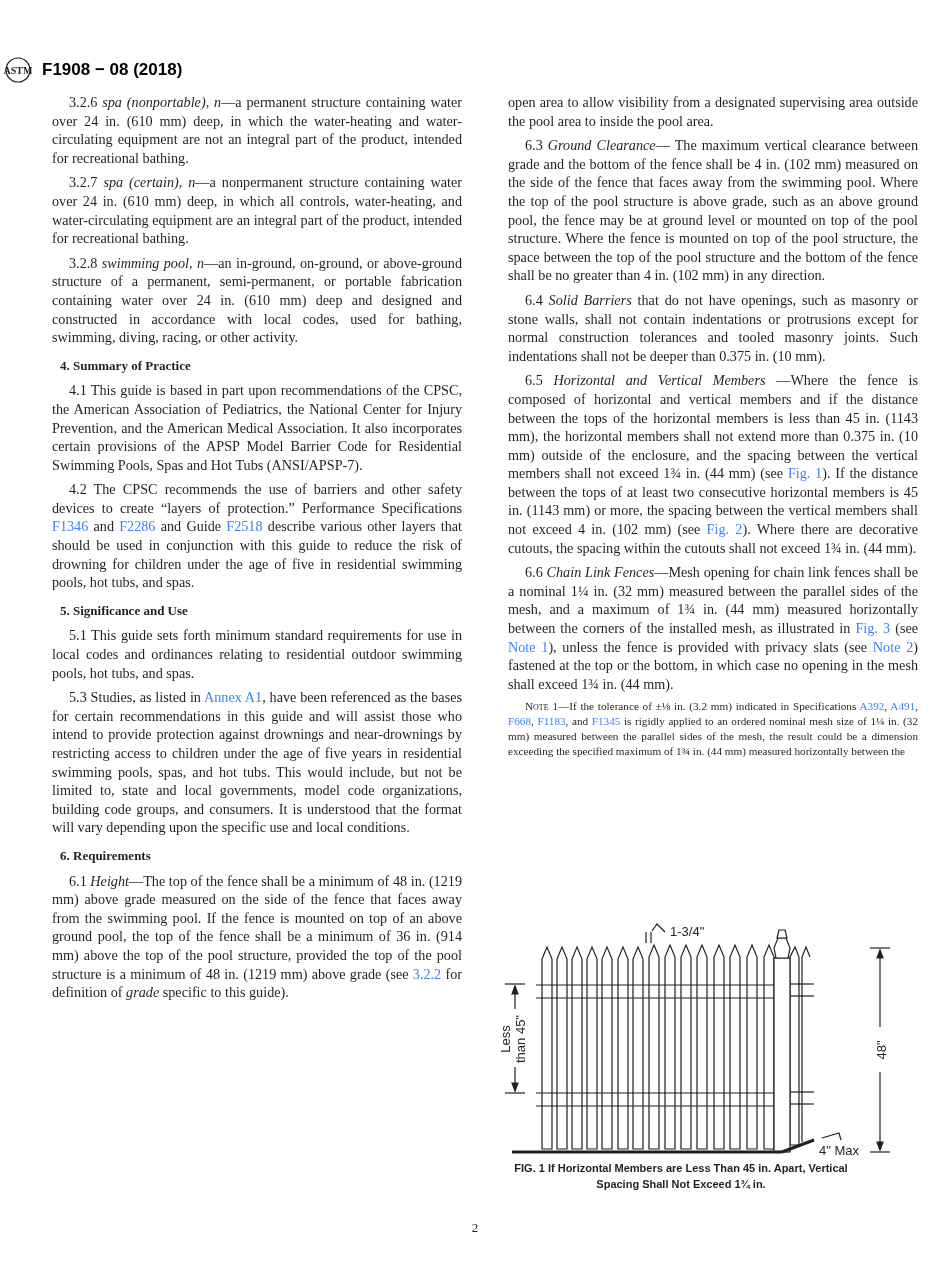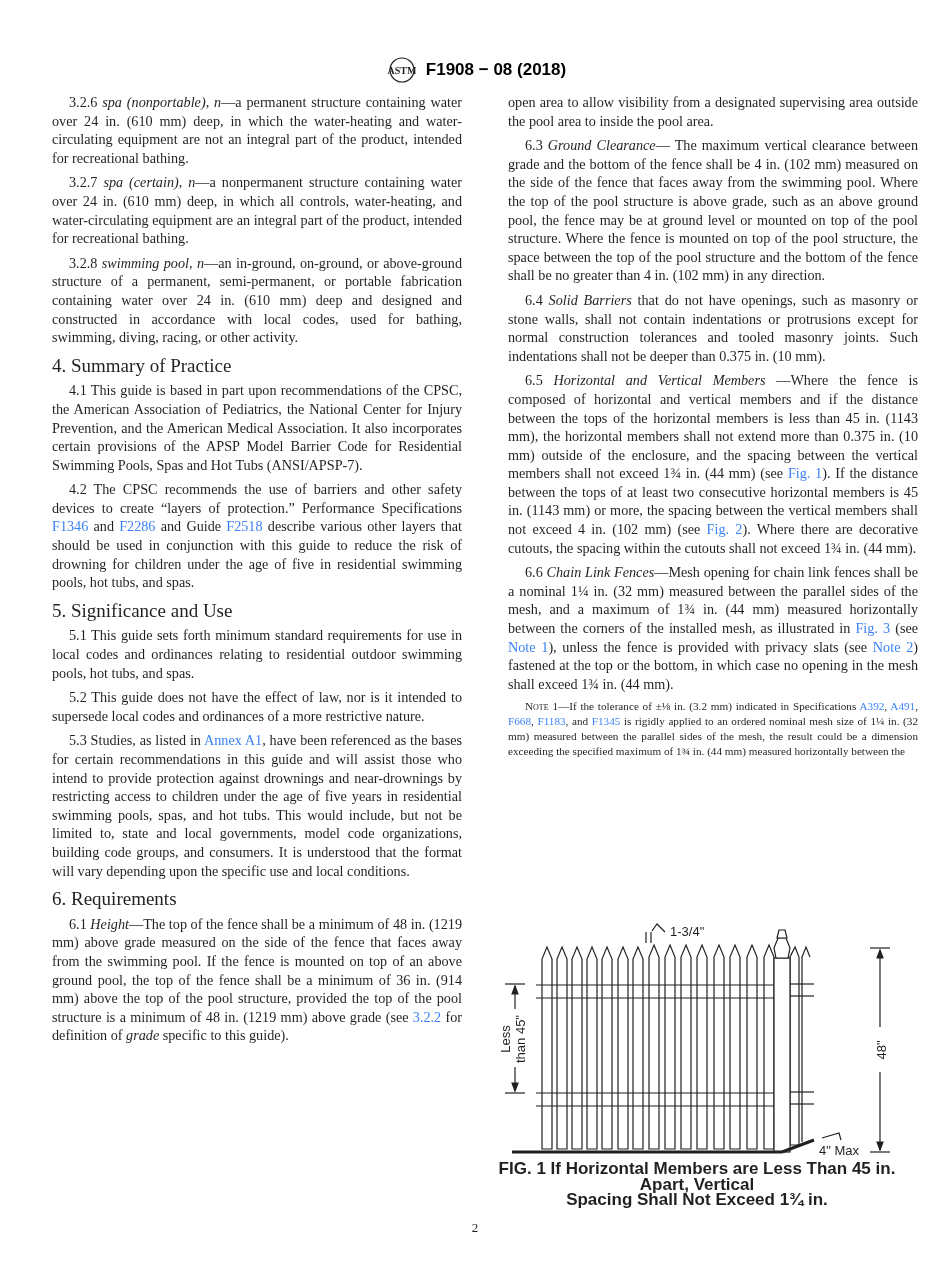--- a/index.html
+++ b/index.html
@@ -1,34 +1,34 @@
 <!DOCTYPE html>
 <html><head>
 <meta charset="utf-8">
 <style>
   html, body { margin: 0; padding: 0; background: #ffffff; }
   body { width: 950px; height: 1272px; position: relative; overflow: hidden; color: #231f20;
          font-family: "Liberation Serif", "DejaVu Serif", serif; }
-  .header { position: absolute; top: 55px; left: 0; width: 950px; text-align: center; }
+  .header { position: absolute; top: 55px; left: 0; width: 950px; }
   .header-inner { display: inline-flex; align-items: center; gap: 6px; }
   .logo { width: 36px; height: 30px; }
   .doc-id { font-family: "Liberation Sans", "DejaVu Sans", sans-serif; font-weight: bold; font-size: 17px; color: #000000; }
   .col { position: absolute; top: 93px; width: 410px; font-size: 14.2px; line-height: 18.6px; text-align: justify; }
   .col-left { left: 52px; }
   .col-right { left: 508px; }
   p { margin: 0 0 6px 0; text-indent: 17px; }
   p.cont { text-indent: 0; }
-  h2 { font-size: 19px; font-weight: normal; margin: 10px 0 6px 0; line-height: 18.6px; }
+  h2 { font-size: 13px; font-weight: bold; margin: 10px 0 6px 8px; line-height: 18.6px; }
   .link { color: #3b82f6; }
   i { font-style: italic; }
   .note { font-size: 11.2px; line-height: 15px; text-indent: 17px; margin-top: 4px; }
   .note-label { font-variant: small-caps; }
   .figure { position: absolute; left: 492px; top: 912px; width: 412px; height: 245px; }
-  .fig-caption { position: absolute; left: 488px; top: 1161px; width: 418px; text-align: center;
-                 font-family: "Liberation Sans", "DejaVu Sans", sans-serif; font-weight: bold; font-size: 17px; line-height: 15.5px; }
+  .fig-caption { position: absolute; left: 472px; top: 1161px; width: 418px; text-align: center;
+                 font-family: "Liberation Sans", "DejaVu Sans", sans-serif; font-weight: bold; font-size: 11px; line-height: 15.5px; }
   .page-num { position: absolute; top: 1220px; left: 0; width: 950px; text-align: center; font-size: 13px; }
 </style>
 </head>
 <body>
 
 <div class="header">
   <div class="header-inner">
     <svg class="logo" viewBox="0 0 36 30">
       <circle cx="18" cy="15" r="12" fill="none" stroke="#231f20" stroke-width="1.2"></circle>
       <text x="18" y="19" font-family="Liberation Serif, serif" font-size="10" font-weight="bold" text-anchor="middle" fill="#231f20">ASTM</text>
@@ -39,21 +39,20 @@
 
 <div class="col col-left">
   <p><span>3.2.6 </span><i>spa (nonportable), n</i><span>—a permanent structure containing water over 24 in. (610 mm) deep, in which the water-heating and water-circulating equipment are not an integral part of the product, intended for recreational bathing.</span></p>
   <p><span>3.2.7 </span><i>spa (certain), n</i><span>—a nonpermanent structure containing water over 24 in. (610 mm) deep, in which all controls, water-heating, and water-circulating equipment are an integral part of the product, intended for recreational bathing.</span></p>
   <p><span>3.2.8 </span><i>swimming pool, n</i><span>—an in-ground, on-ground, or above-ground structure of a permanent, semi-permanent, or portable fabrication containing water over 24 in. (610 mm) deep and designed and constructed in accordance with local codes, used for bathing, swimming, diving, racing, or other activity.</span></p>
   <h2>4.  Summary of Practice</h2>
   <p>4.1  This guide is based in part upon recommendations of the CPSC, the American Association of Pediatrics, the National Center for Injury Prevention, and the American Medical Association. It also incorporates certain provisions of the APSP Model Barrier Code for Residential Swimming Pools, Spas and Hot Tubs (ANSI/APSP-7).</p>
   <p><span>4.2 The CPSC recommends the use of barriers and other safety devices to create “layers of protection.” Performance Specifications </span><span class="link">F1346</span><span> and </span><span class="link">F2286</span><span> and Guide </span><span class="link">F2518</span><span> describe various other layers that should be used in conjunction with this guide to reduce the risk of drowning for children under the age of five in residential swimming pools, hot tubs, and spas.</span></p>
   <h2>5.  Significance and Use</h2>
   <p>5.1 This guide sets forth minimum standard requirements for use in local codes and ordinances relating to residential outdoor swimming pools, hot tubs, and spas.</p>
-  <p>5.2 This guide does not have the effect of law, nor is it intended to supersede local codes and ordinances of a more restrictive nature.</p>
   <p><span>5.3  Studies, as listed in </span><span class="link">Annex A1</span><span>, have been referenced as the bases for certain recommendations in this guide and will assist those who intend to provide protection against drownings and near-drownings by restricting access to children under the age of five years in residential swimming pools, spas, and hot tubs. This would include, but not be limited to, state and local governments, model code organizations, building code groups, and consumers. It is understood that the format will vary depending upon the specific use and local conditions.</span></p>
   <h2>6.  Requirements</h2>
   <p><span>6.1  </span><i>Height</i><span>—The top of the fence shall be a minimum of 48 in. (1219 mm) above grade measured on the side of the fence that faces away from the swimming pool. If the fence is mounted on top of an above ground pool, the top of the fence shall be a minimum of 36 in. (914 mm) above the top of the pool structure, provided the top of the pool structure is a minimum of 48 in. (1219 mm) above grade (see </span><span class="link">3.2.2</span><span> for definition of </span><i>grade</i><span> specific to this guide).</span></p>
 </div>
 
 <div class="col col-right">
   <p class="cont">open area to allow visibility from a designated supervising area outside the pool area to inside the pool area.</p>
   <p><span>6.3 </span><i>Ground Clearance</i><span>— The maximum vertical clearance between grade and the bottom of the fence shall be 4 in. (102 mm) measured on the side of the fence that faces away from the swimming pool. Where the top of the pool structure is above grade, such as an above ground pool, the fence may be at ground level or mounted on top of the pool structure. Where the fence is mounted on top of the pool structure, the space between the top of the pool structure and the bottom of the fence shall be no greater than 4 in. (102 mm) in any direction.</span></p>
   <p><span>6.4 </span><i>Solid Barriers</i><span> that do not have openings, such as masonry or stone walls, shall not contain indentations or protrusions except for normal construction tolerances and tooled masonry joints. Such indentations shall not be deeper than 0.375 in. (10 mm).</span></p>
   <p><span>6.5 </span><i>Horizontal and Vertical Members</i><span> —Where the fence is composed of horizontal and vertical members and if the distance between the tops of the horizontal members is less than 45 in. (1143 mm), the horizontal members shall not extend more than 0.375 in. (10 mm) outside of the enclosure, and the spacing between the vertical members shall not exceed 1¾ in. (44 mm) (see </span><span class="link">Fig. 1</span><span>). If the distance between the tops of at least two consecutive horizontal members is 45 in. (1143 mm) or more, the spacing between the vertical members shall not exceed 4 in. (102 mm) (see </span><span class="link">Fig. 2</span><span>). Where there are decorative cutouts, the spacing within the cutouts shall not exceed 1¾ in. (44 mm).</span></p>

